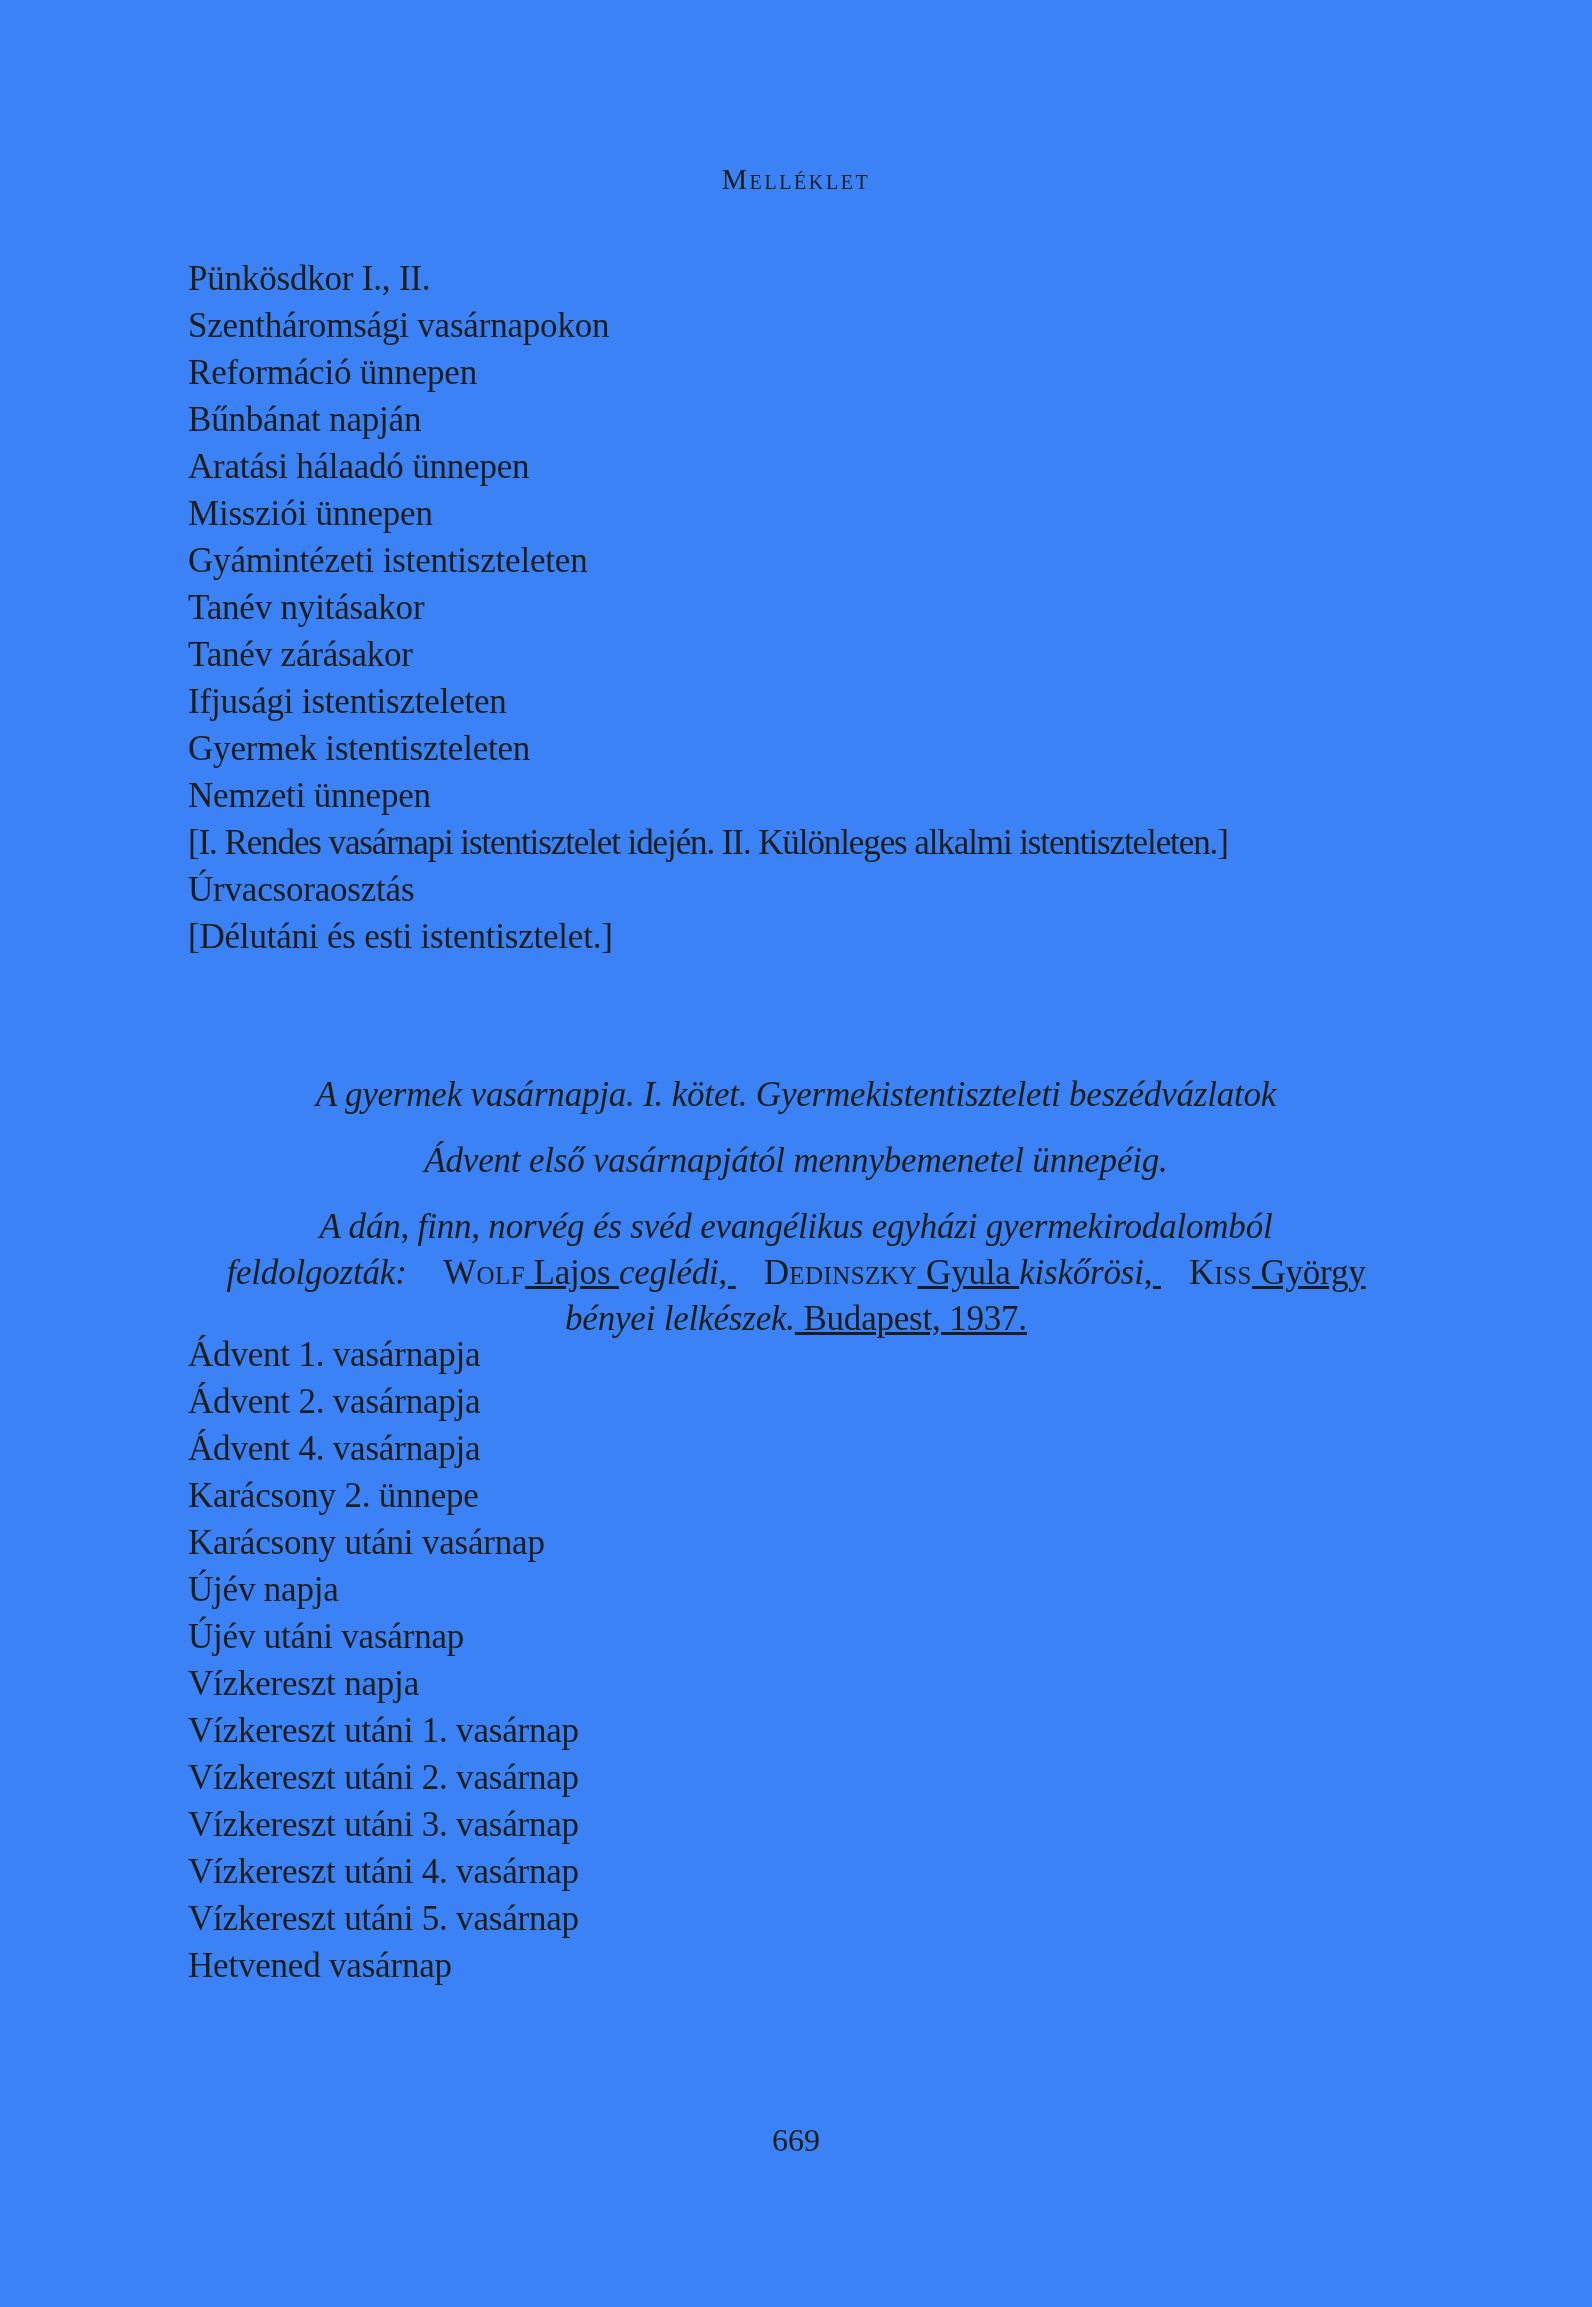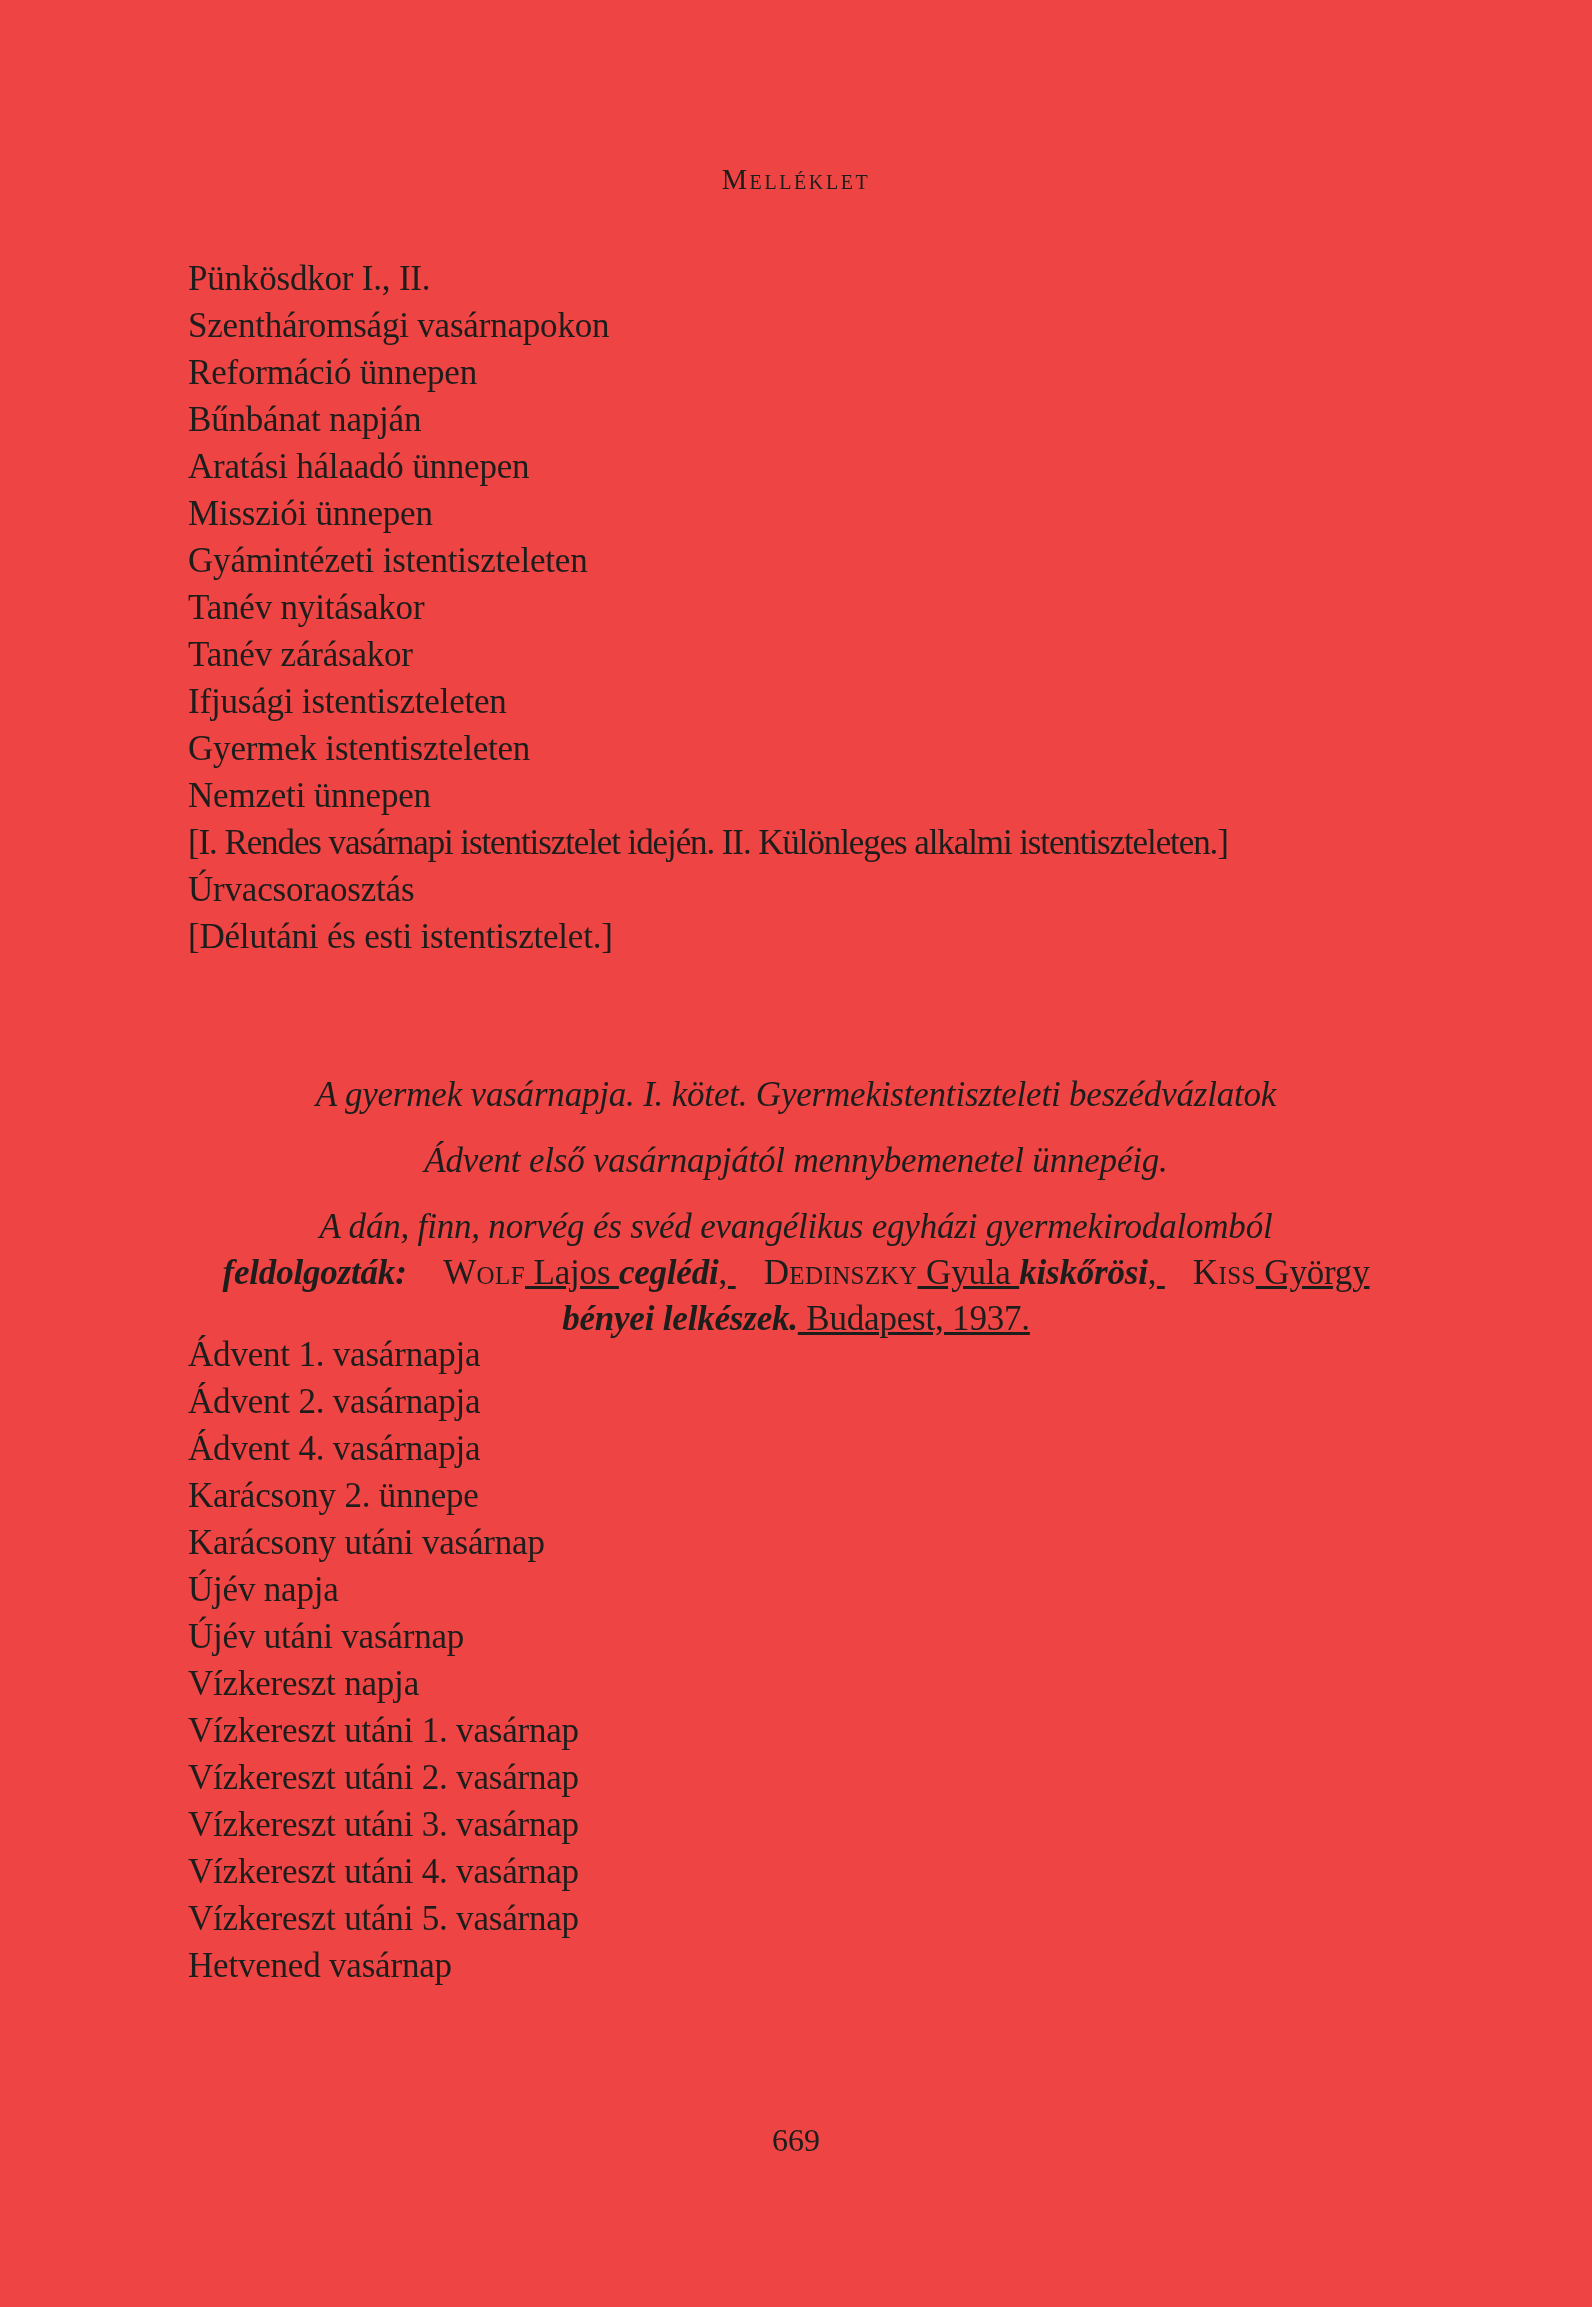--- a/index.html
+++ b/index.html
@@ -1,20 +1,20 @@
 <!DOCTYPE html>
 <html lang="hu" style="font-size:14px"><head>
 <meta charset="utf-8">
 <style>
   html, body { margin: 0; padding: 0; background: #ffffff; }
   .page {
     position: relative;
     width: 1592px;
     height: 2307px;
-    background: #ef4444;
+    background: #3b82f6;
     color: #1d1d1b;
     font-family: "Liberation Serif", "DejaVu Serif", serif;
     overflow: hidden;
   }
   .running-head {
     position: absolute;
     top: 164px;
     left: 0;
     width: 100%;
     text-align: center;
@@ -39,21 +39,21 @@
     position: absolute;
     top: 1052px;
     left: 95px;
     right: 95px;
     text-align: center;
     font-size: 35px;
     line-height: 46px;
     letter-spacing: -0.2px;
   }
   .italic { font-style: italic; margin-top: 20px; }
-  .seg-italic { font-style: italic; font-weight: bold; }
+  .seg-italic { font-style: italic; }
   .seg-roman { font-style: normal; text-decoration: underline; }
   .seg-smallcaps { font-style: normal; font-variant: small-caps; letter-spacing: 0.4px; margin-left: 28px; }
   .page-number {
     position: absolute;
     top: 2122px;
     left: 0;
     width: 100%;
     text-align: center;
     font-size: 32px;
   }

